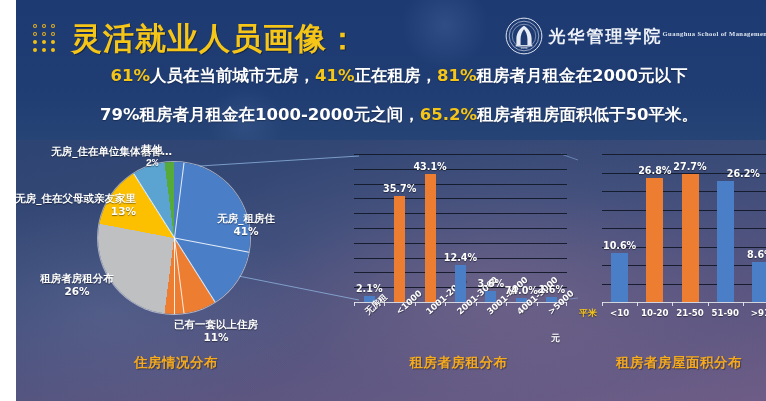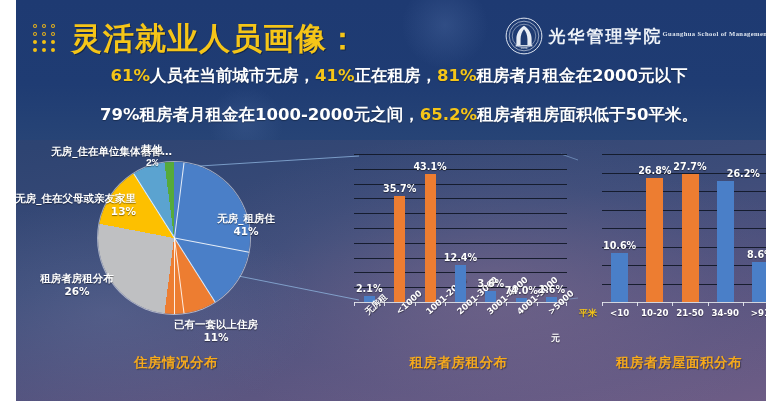--- a/index.html
+++ b/index.html
@@ -300,21 +300,21 @@
         <div class="bar-val" style="left: 26.8px; width: 52px; top: 11.05px;">26.8%</div>
         <div class="tickmark" style="left: 35.2px; top: 148px; height: 4px;"></div>
         <div class="x-lab" style="left: 28.8px; width: 48px; top: 154px; text-align: center;">10-20</div>
         <div class="bar orange" style="left: 79.5px; width: 17px; height: 128.112px; top: 19.8875px; bottom: auto;"></div>
         <div class="bar-val" style="left: 62px; width: 52px; top: 6.8875px;">27.7%</div>
         <div class="tickmark" style="left: 70.4px; top: 148px; height: 4px;"></div>
         <div class="x-lab" style="left: 64px; width: 48px; top: 154px; text-align: center;">21-50</div>
         <div class="bar blue" style="left: 114.7px; width: 17px; height: 121.175px; top: 26.825px; bottom: auto;"></div>
         <div class="bar-val" style="left: 106px; width: 52px; top: 13.825px; text-align: right;">26.2%</div>
         <div class="tickmark" style="left: 105.6px; top: 148px; height: 4px;"></div>
-        <div class="x-lab" style="left: 99.2px; width: 48px; top: 154px; text-align: center;">34-90</div>
+        <div class="x-lab" style="left: 99.2px; width: 48px; top: 154px; text-align: center;">51-90</div>
         <div class="bar blue" style="left: 149.9px; width: 17px; height: 39.775px; top: 108.225px; bottom: auto;"></div>
         <div class="bar-val" style="left: 132.4px; width: 52px; top: 95.225px;">8.6%</div>
         <div class="tickmark" style="left: 140.8px; top: 148px; height: 4px;"></div>
         <div class="x-lab" style="left: 134.4px; width: 48px; top: 154px; text-align: center;">&gt;91</div>
         <div class="tickmark" style="left: 175px; top: 148px; height: 4px;"></div>
       </div>
     <div class="axis-unit accent" style="left:3px; top:157px;">平米</div>
     <div class="chart-title" style="left:-7px; top:204px; width:220px;">租房者房屋面积分布</div>
   </div>
 

